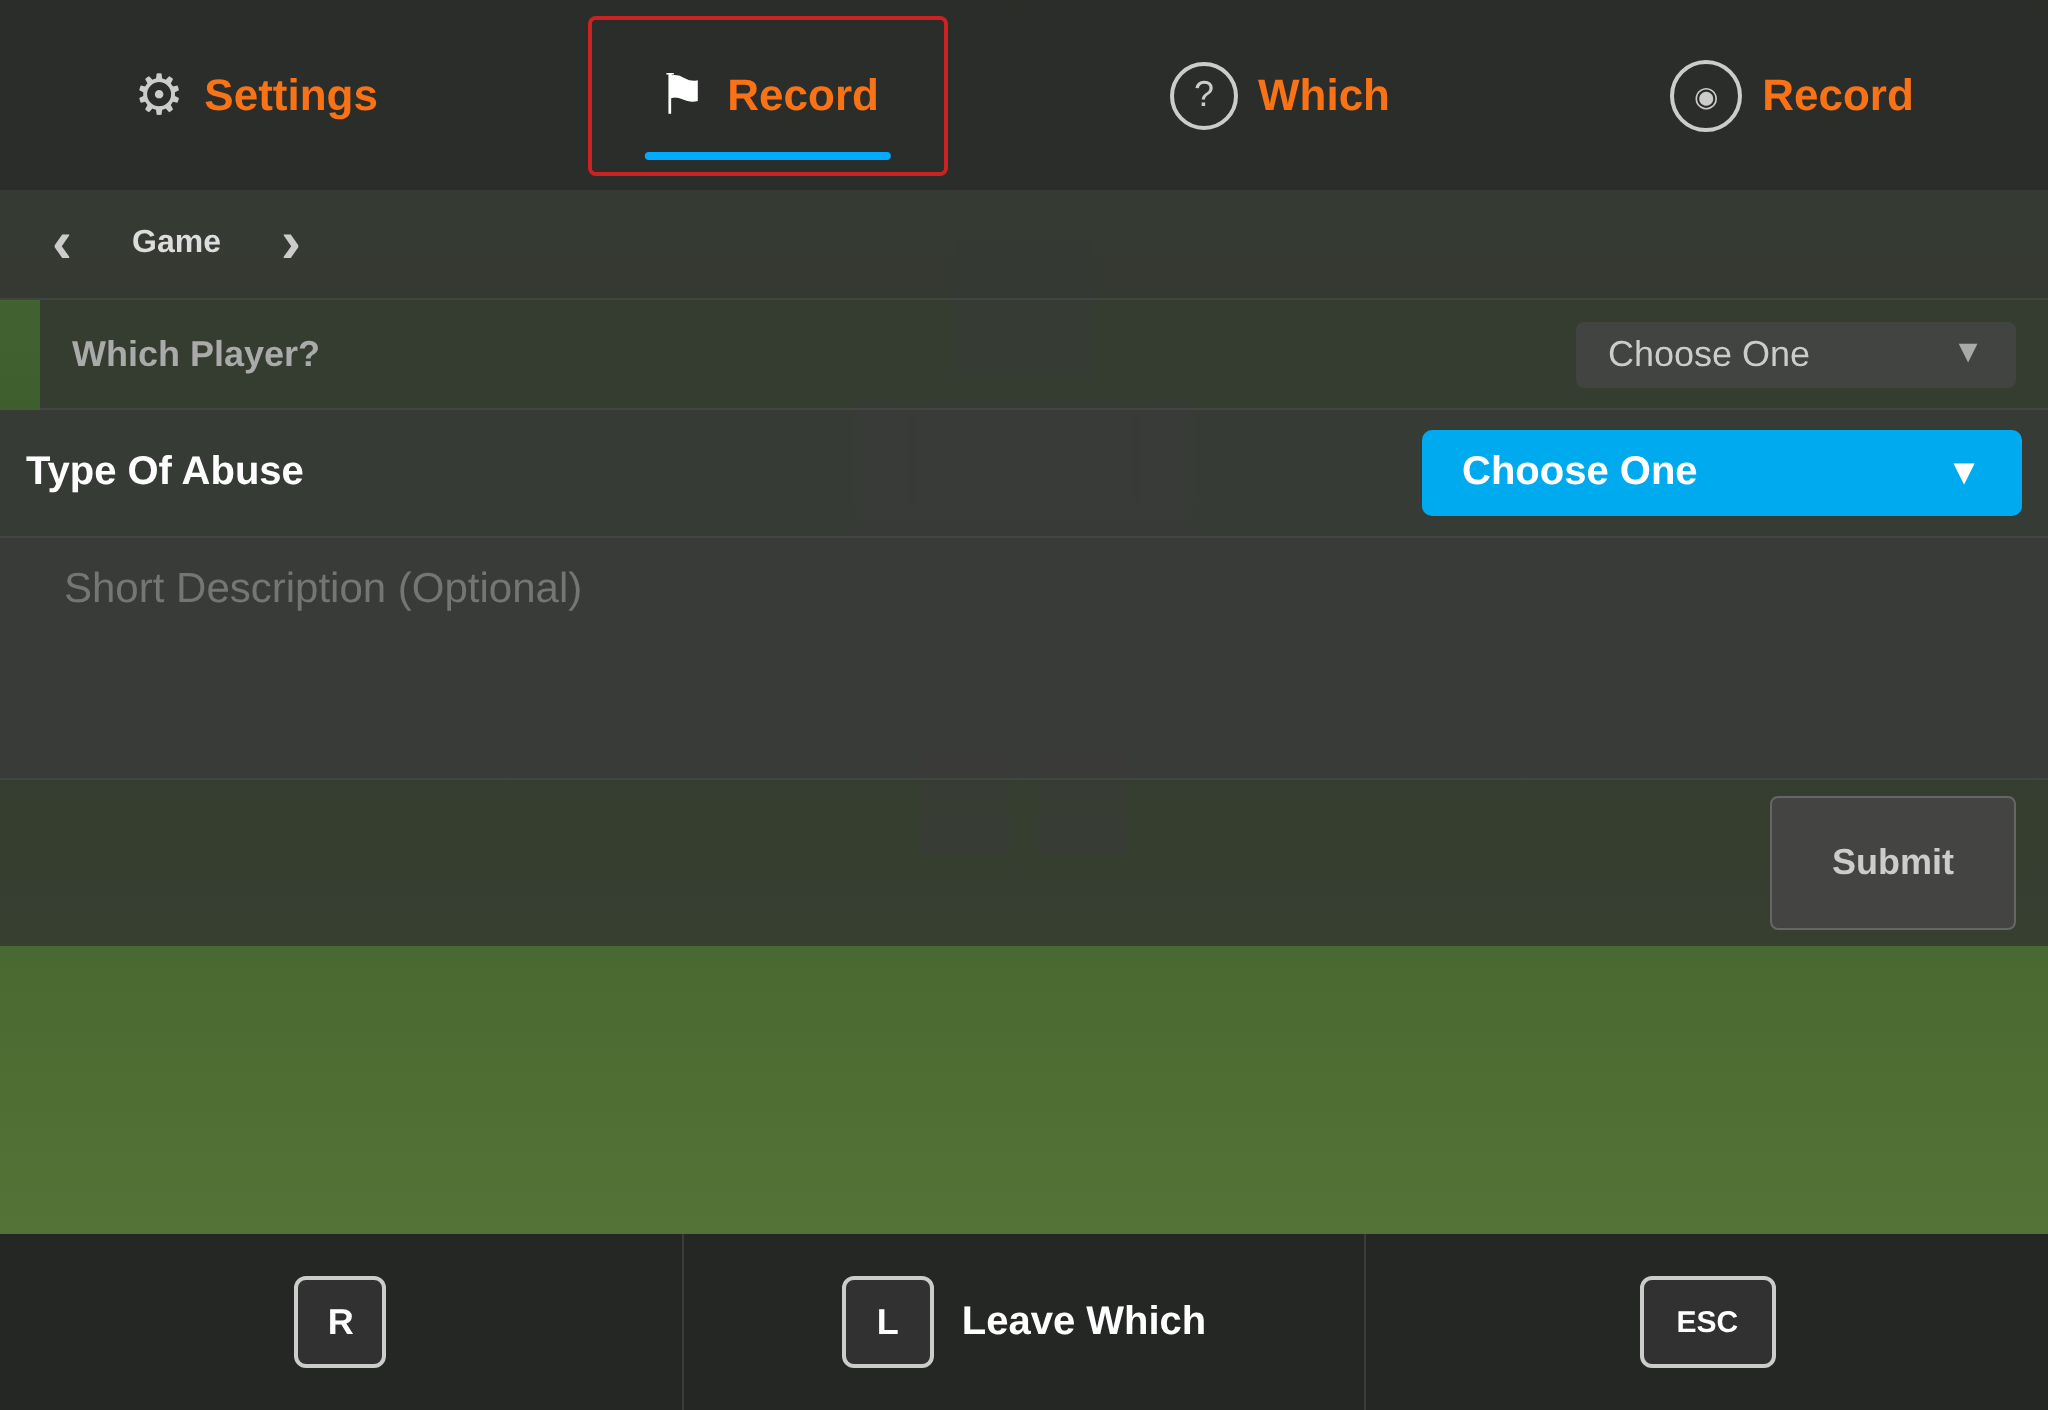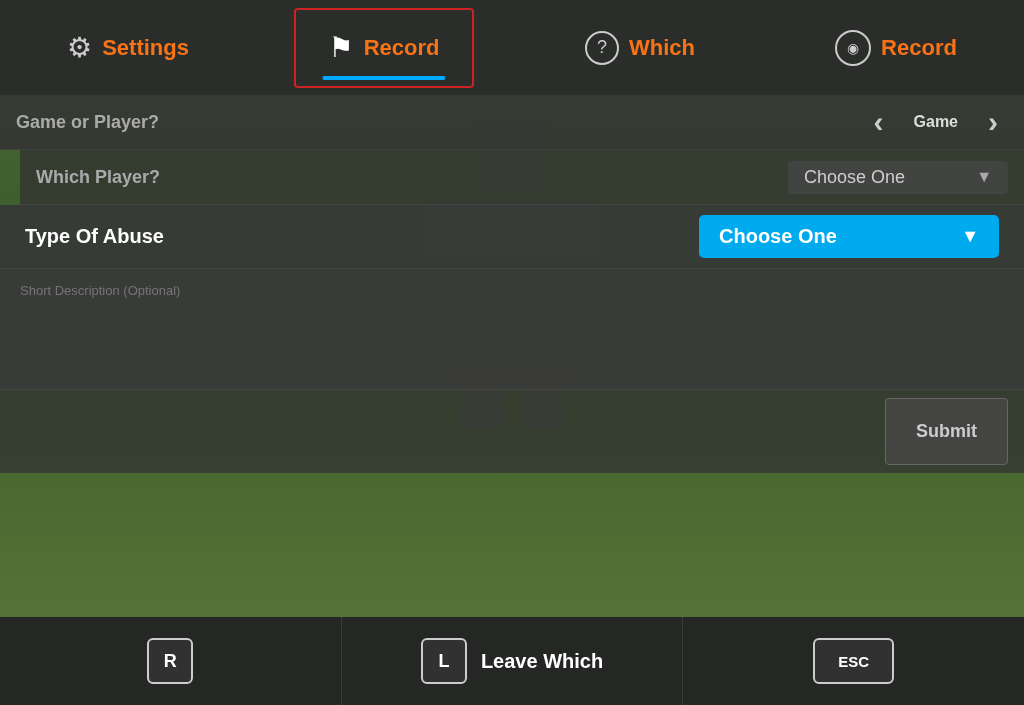--- a/index.html
+++ b/index.html
@@ -163,21 +163,21 @@
     }
 
     .dropdown-arrow {
       color: #aaaaaa;
       font-size: 16px;
     }
 
     
     .row.abuse-row {
       background: rgba(55, 55, 55, 0.88);
-      padding: 10px 25px;
+      padding: 10px 13px;
     }
 
     .abuse-label {
       color: #ffffff;
       font-size: 20px;
       font-weight: bold;
       flex: 1;
     }
 
     .abuse-dropdown {
@@ -210,22 +210,22 @@
       min-height: 120px;
     }
 
     .desc-textarea {
       width: 100%;
       min-height: 120px;
       background: rgba(60, 60, 60, 0.7);
       border: none;
       outline: none;
       color: #888888;
-      font-size: 13px;
-      padding: 14px 20px;
+      font-size: 21px;
+      padding: 14px 32px;
       resize: none;
       font-family: Arial, sans-serif;
     }
 
     
     .submit-row {
       background: rgba(50, 50, 50, 0.75);
       display: flex;
       justify-content: flex-end;
       padding: 8px 16px;
@@ -278,21 +278,21 @@
       align-items: center;
       justify-content: center;
       font-size: 18px;
       font-weight: bold;
       color: #ffffff;
       background: rgba(60,60,60,0.5);
       flex-shrink: 0;
     }
 
     .key-badge.esc {
-      width: 81px;
+      width: 68px;
       font-size: 15px;
     }
 
     .bottom-btn-label {
       color: #ffffff;
       font-size: 20px;
       font-weight: bold;
     }
   </style>
 </head>
@@ -348,21 +348,20 @@
       <span class="btn-icon" style="border:2px solid #cccccc; border-radius:50%; width:36px; height:36px; display:inline-flex; align-items:center; justify-content:center; font-size:14px;">◉</span>
       <span class="btn-label">Record</span>
     </div>
 
   </div>
 </div>
 
 <div class="main-panel">
 
   <div class="row">
-    <span class="row-label">Game or Player?</span>
     <div class="row-nav">
       <span class="nav-arrow">‹</span>
       <span class="row-value">Game</span>
       <span class="nav-arrow">›</span>
     </div>
   </div>
 
   <div class="row player-row">
     <span class="row-label">Which Player?</span>
     <div class="player-dropdown">

